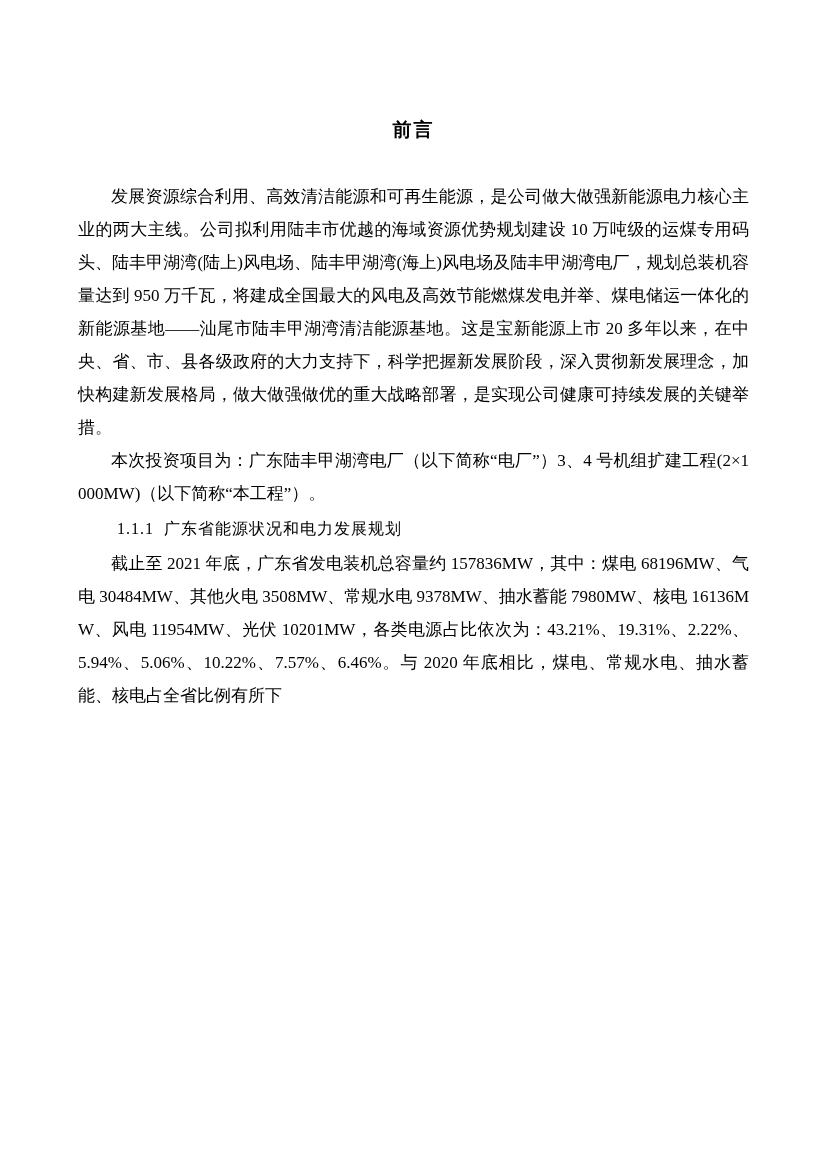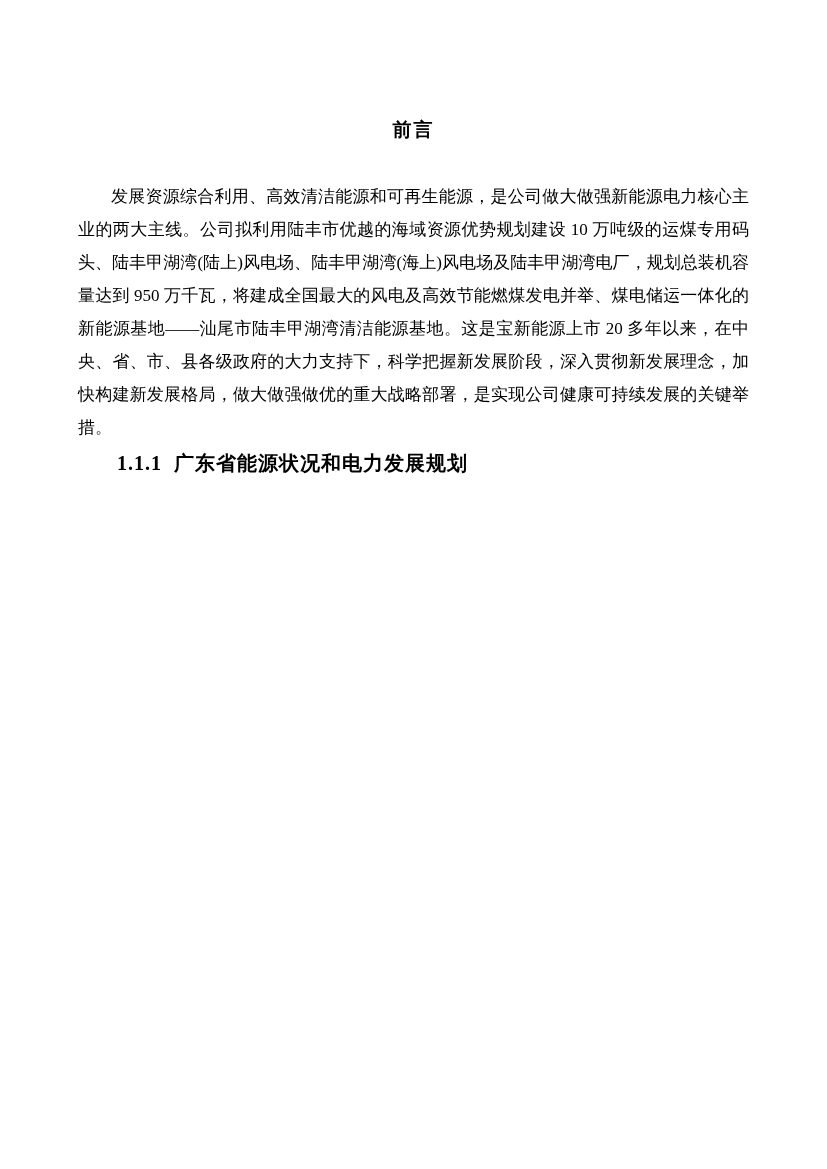--- a/index.html
+++ b/index.html
@@ -48,40 +48,44 @@
   h2.section-heading {
     margin: 38px 0 0 39px;
     font-family: "Liberation Sans", "DejaVu Sans", sans-serif;
     font-weight: bold;
     font-size: 18px;
     line-height: 30px;
     white-space: pre-wrap;
   }
   h3.subsection-heading {
     margin: 4px 0 0 39px;
-    font-weight: bold;
-    font-size: 20px;
+    font-weight: normal;
+    font-size: 16px;
     line-height: 30px;
     white-space: pre-wrap;
     letter-spacing: 1px;
   }
   .section-body {
     margin-top: 3px;
   }
 </style>
 </head>
 <body>
 
 <div class="page">
   <div class="content">
 
     <h1 class="doc-title">前言</h1>
 
     <div class="preface">
       <p class="body">发展资源综合利用、高效清洁能源和可再生能源，是公司做大做强新能源电力核心主业的两大主线。公司拟利用陆丰市优越的海域资源优势规划建设 10 万吨级的运煤专用码头、陆丰甲湖湾(陆上)风电场、陆丰甲湖湾(海上)风电场及陆丰甲湖湾电厂，规划总装机容量达到 950 万千瓦，将建成全国最大的风电及高效节能燃煤发电并举、煤电储运一体化的新能源基地——汕尾市陆丰甲湖湾清洁能源基地。这是宝新能源上市 20 多年以来，在中央、省、市、县各级政府的大力支持下，科学把握新发展阶段，深入贯彻新发展理念，加快构建新发展格局，做大做强做优的重大战略部署，是实现公司健康可持续发展的关键举措。</p>
+      <p class="body">本次投资项目为：广东陆丰甲湖湾电厂（以下简称“电厂”）3、4 号机组扩建工程(2×1000MW)（以下简称“本工程”）。</p>
     </div>
 
 
     <h3 class="subsection-heading">1.1.1  广东省能源状况和电力发展规划</h3>
 
+    <div class="section-body">
+      <p class="body">截止至 2021 年底，广东省发电装机总容量约 157836MW，其中：煤电 68196MW、气电 30484MW、其他火电 3508MW、常规水电 9378MW、抽水蓄能 7980MW、核电 16136MW、风电 11954MW、光伏 10201MW，各类电源占比依次为：43.21%、19.31%、2.22%、5.94%、5.06%、10.22%、7.57%、6.46%。与 2020 年底相比，煤电、常规水电、抽水蓄能、核电占全省比例有所下</p>
+    </div>
 
   </div>
 </div>
 
 </body></html>

